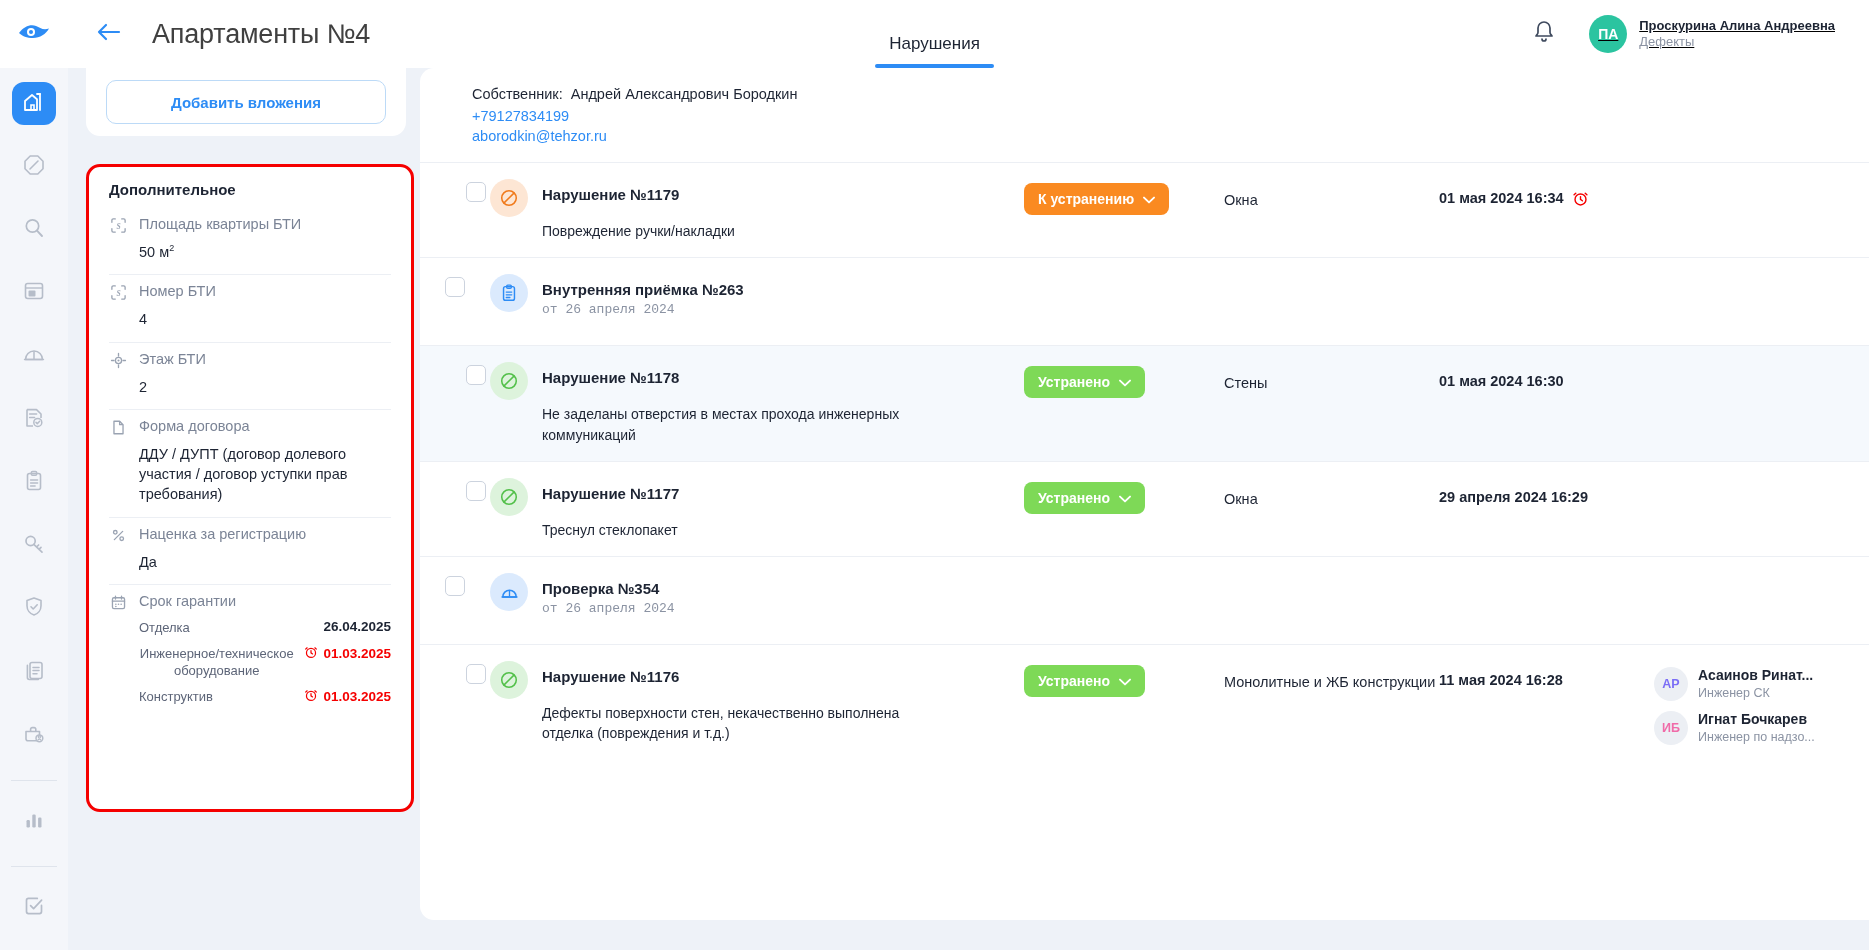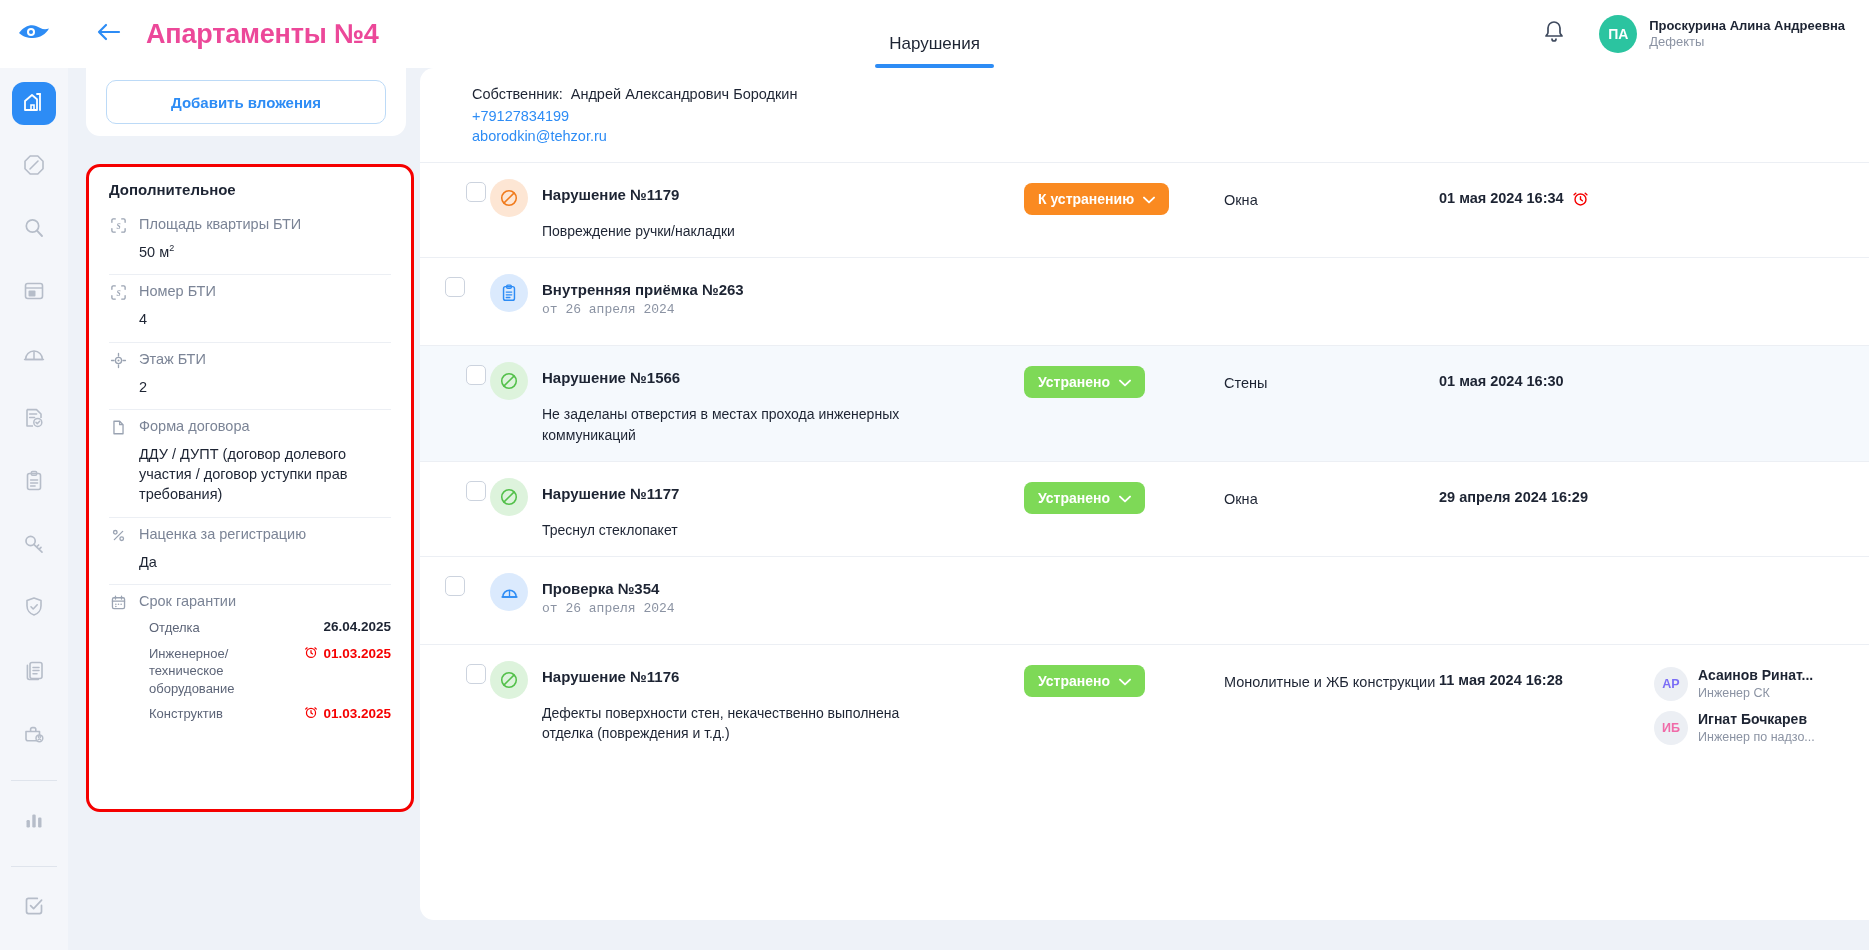--- a/index.html
+++ b/index.html
@@ -18,40 +18,40 @@
     z-index: 30;
   }
   .logo-cell { width: 68px; display: flex; align-items: center; justify-content: center; }
   .logo-eye { color: #1b7ced; }
   .back-arrow {
     width: 38px; height: 38px; margin-left: 22px;
     display: flex; align-items: center; justify-content: center;
     color: #2d8cf5; cursor: pointer;
   }
   .page-title {
-    font-size: 27px; font-weight: 700; color: #ec4899;
-    margin-left: 18px; letter-spacing: -0.2px; white-space: nowrap;
+    font-size: 27px; font-weight: 400; color: #404040;
+    margin-left: 24px; letter-spacing: -0.2px; white-space: nowrap;
   }
   .tabs-center {
     position: absolute; left: 0; right: 0; top: 0; height: 68px;
     display: flex; align-items: flex-end; justify-content: center;
     pointer-events: none;
   }
   .tab {
     pointer-events: auto;
     font-size: 17px; color: #1d2433; font-weight: 400;
     padding: 0 14px 14px 14px; position: relative; cursor: pointer;
   }
   .tab.active::after {
     content: ""; position: absolute; left: 0; right: 0; bottom: 0;
     height: 4px; background: #2d8cf5; border-radius: 2px;
   }
   .topbar-right {
-    position: absolute; right: 24px; top: 0; height: 68px;
-    display: flex; align-items: center; gap: 34px;
+    position: absolute; right: 34px; top: 0; height: 68px;
+    display: flex; align-items: center; gap: 34px; text-decoration: underline;
   }
   .bell { color: #3f4a5e; cursor: pointer; }
   .user-chip { display: flex; align-items: center; gap: 12px; cursor: pointer; }
   .user-av {
     width: 38px; height: 38px; border-radius: 50%;
     background: #2bc4a0; color: #fff; font-size: 14px; font-weight: 700;
     display: flex; align-items: center; justify-content: center;
   }
   .user-name { font-size: 13px; font-weight: 700; color: #1d2433; line-height: 1.25; }
   .user-role { font-size: 13px; color: #8b93a3; line-height: 1.25; }
@@ -93,21 +93,21 @@
     padding: 14px 20px 15px 20px; overflow: hidden;
   }
   .extra-title { font-size: 15px; font-weight: 700; color: #1d2433; margin-bottom: 10px; }
   .field { padding: 8px 0 12px 0; border-bottom: 1px solid #eceff4; }
   .field:last-child { border-bottom: none; }
   .field-head { display: flex; align-items: flex-start; gap: 12px; }
   .field-ico { width: 18px; min-width: 18px; color: #9aa3b2; display:flex; align-items:center; justify-content:center; margin-top: 1px;}
   .field-label { font-size: 14.5px; color: #7b8496; }
   .field-val { font-size: 14.5px; color: #1d2433; margin-left: 30px; margin-top: 8px; line-height: 1.4; }
   .field-val sup { font-size: 9px; vertical-align: super; }
-  .warr-rows { margin-left: 40px; margin-top: 8px; }
+  .warr-rows { margin-left: 30px; margin-top: 8px; text-align: center; }
   .warr-row { display: flex; align-items: flex-start; justify-content: space-between; margin-bottom: 8px; gap: 10px; }
   .warr-name { font-size: 13px; color: #5d6578; line-height: 1.35; max-width: 160px; }
   .warr-date { font-size: 13.5px; font-weight: 700; color: #1d2433; white-space: nowrap; display: flex; align-items: center; gap: 5px; }
   .warr-date.overdue { color: #f50000; }
 
   
   .rightcol {
     position: absolute; top: 68px; left: 420px; right: 0; bottom: 0;
     padding-right: 0;
   }
@@ -543,21 +543,21 @@
           <div class="chk"></div>
         </div>
         <div class="c-main">
           <div class="rowicon ok">
             <svg width="20" height="20" viewBox="0 0 22 22" fill="none">
               <circle cx="11" cy="11" r="8" stroke="#53c04a" stroke-width="1.7"></circle>
               <path d="M5.6 16.4L16.4 5.6" stroke="#53c04a" stroke-width="1.7" stroke-linecap="round"></path>
             </svg>
           </div>
           <div class="row-texts">
-            <div class="row-title">Нарушение №1566</div>
+            <div class="row-title">Нарушение №1178</div>
             <div class="row-desc">Не заделаны отверстия в местах прохода инженерных коммуникаций</div>
           </div>
         </div>
         <div class="c-status">
           <div class="pill green">
             <span>Устранено</span>
             <span>
               <svg width="12" height="8" viewBox="0 0 12 8" fill="none">
                   <path d="M1 1.6L6 6.4l5-4.8" stroke="#fff" stroke-width="1.9" stroke-linecap="round" stroke-linejoin="round"></path>
                 </svg>

